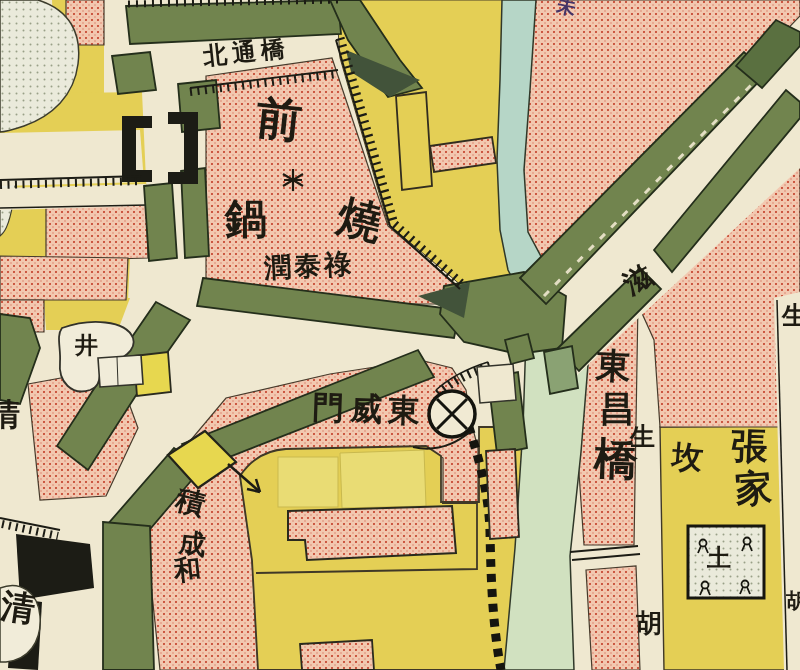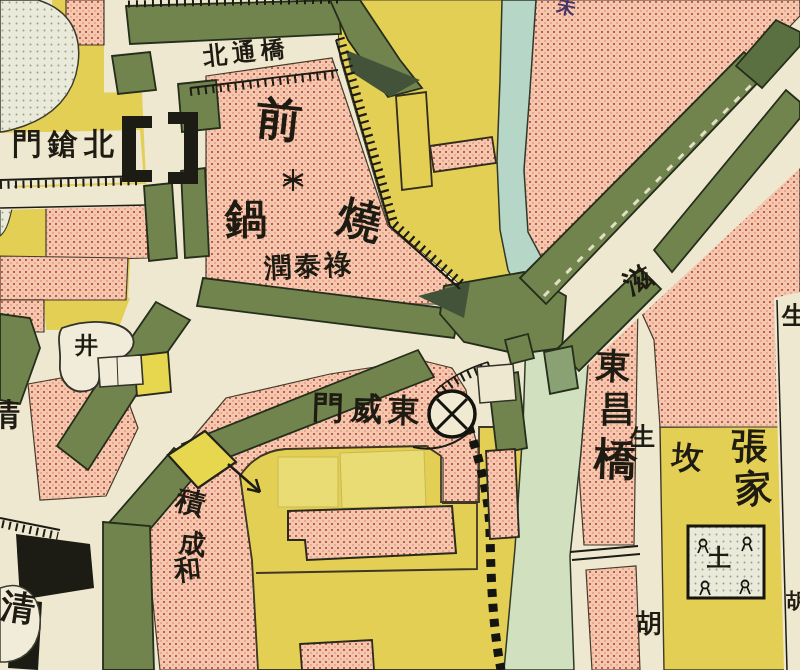--- a/index.html
+++ b/index.html
@@ -197,21 +197,20 @@
       <circle cx="705" cy="585" r="3.5"></circle>
           <path d="M703,588 L700,595 M707,588 L710,595"></path>
       <circle cx="745" cy="584" r="3.5"></circle>
           <path d="M743,587 L740,594 M747,587 L750,594"></path>
     </g>
   </g>
 </svg>
 
 <div id="labels">
   <span class="lb" id="lb-northbridge">北通橋</span>
-  <span class="lb" id="lb-northgate">門鎗北</span>
   <span class="lb" id="lb-qian">前</span>
   <span class="lb" id="lb-guo">鍋</span>
   <span class="lb" id="lb-shao">燒</span>
   <svg id="star-mark" width="26" height="26">
     <g stroke="#1e1b12" stroke-width="2.2">
       <path d="M13,2 L13,24 M3,7 L23,19 M23,7 L3,19 M4,13 L22,13"></path>
     </g>
   </svg>
   <span class="lb" id="lb-shop-e">潤泰祿</span>
   <span class="lb" id="lb-eastgate">門威東</span>

